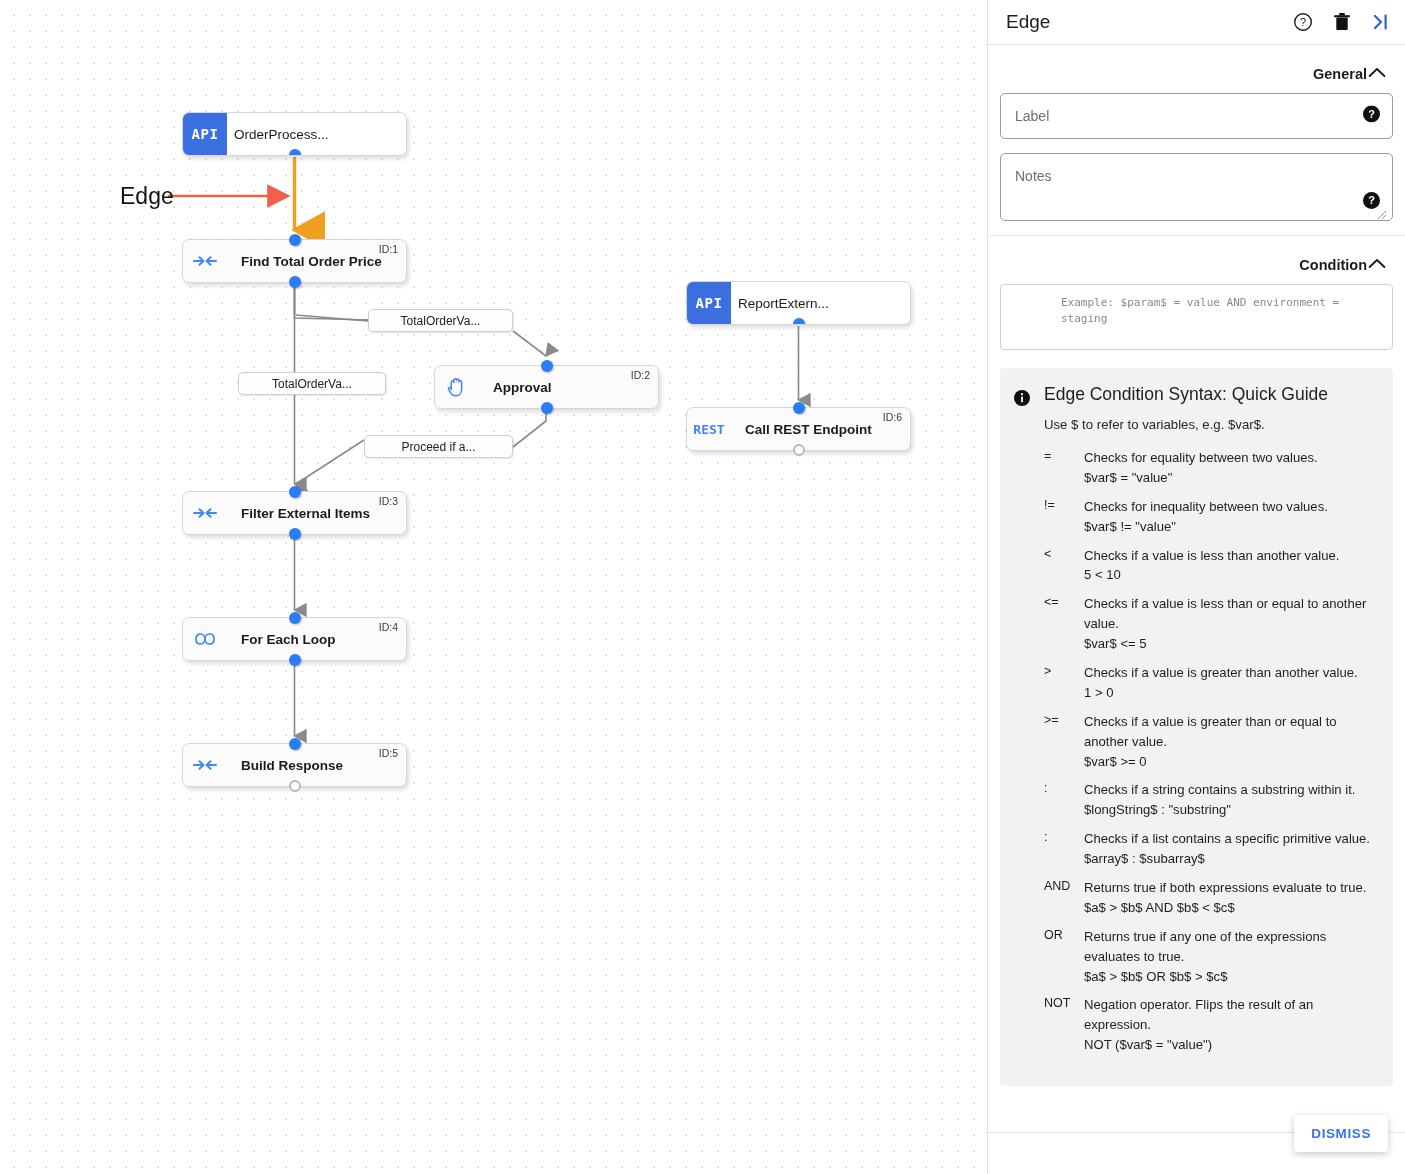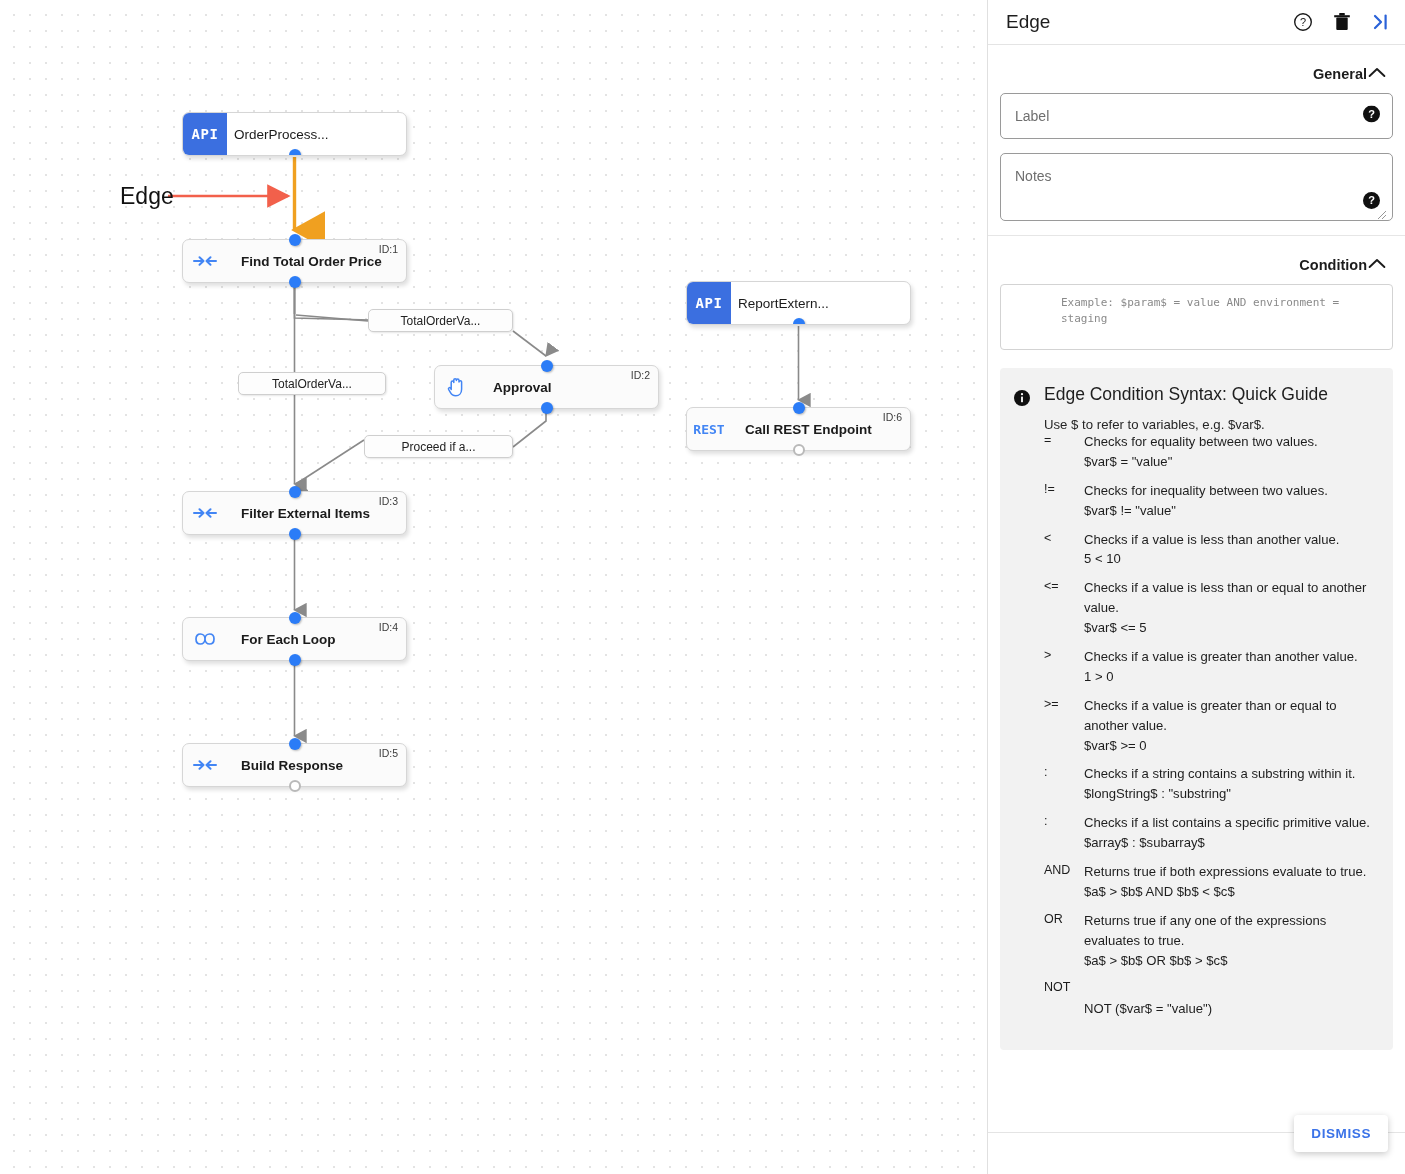--- a/index.html
+++ b/index.html
@@ -159,21 +159,21 @@
 
   .guide {
     background: #f2f2f2;
     border-radius: 4px;
     padding: 16px 18px 22px 14px;
     display: flex; gap: 14px;
   }
   .guide-icon { flex: 0 0 16px; padding-top: 6px; }
   .guide-body { flex: 1; }
   .guide-title { font-size: 17.5px; color: #1e1e1e; margin-bottom: 12px; }
-  .guide-intro { font-size: 13.2px; color: #262626; }
+  .guide-intro { font-size: 13.2px; color: #262626; margin-bottom: 16px; }
   .op-row { display: flex; margin-bottom: 9px; }
   .op-sym {
     flex: 0 0 40px; font-size: 12.5px; color: #1c1c1c; padding-top: 1px;
   }
   .op-desc { flex: 1; font-size: 13.1px; color: #1e1e1e; line-height: 1.52; }
   .op-ex { font-size: 13.1px; color: #1e1e1e; }
 
   .panel-footer {
     position: absolute; left: 0; right: 0; bottom: 0;
     height: 42px;
@@ -452,21 +452,21 @@
             <div class="op-row">
               <div class="op-sym">AND</div>
               <div class="op-desc"><span>Returns true if both expressions evaluate to true.</span><br><span class="op-ex">$a$ &gt; $b$ AND $b$ &lt; $c$</span></div>
             </div>
             <div class="op-row">
               <div class="op-sym">OR</div>
               <div class="op-desc"><span>Returns true if any one of the expressions evaluates to true.</span><br><span class="op-ex">$a$ &gt; $b$ OR $b$ &gt; $c$</span></div>
             </div>
             <div class="op-row">
               <div class="op-sym">NOT</div>
-              <div class="op-desc"><br><span class="op-ex">NOT ($var$ = "value")</span></div>
+              <div class="op-desc"><span>Negation operator. Flips the result of an expression.</span><br><span class="op-ex">NOT ($var$ = "value")</span></div>
             </div>
           </div>
         </div>
       </div>
     </div>
 
     <div class="panel-footer"></div>
     <div class="dismiss-card">DISMISS</div>
   </div>
 </div>

